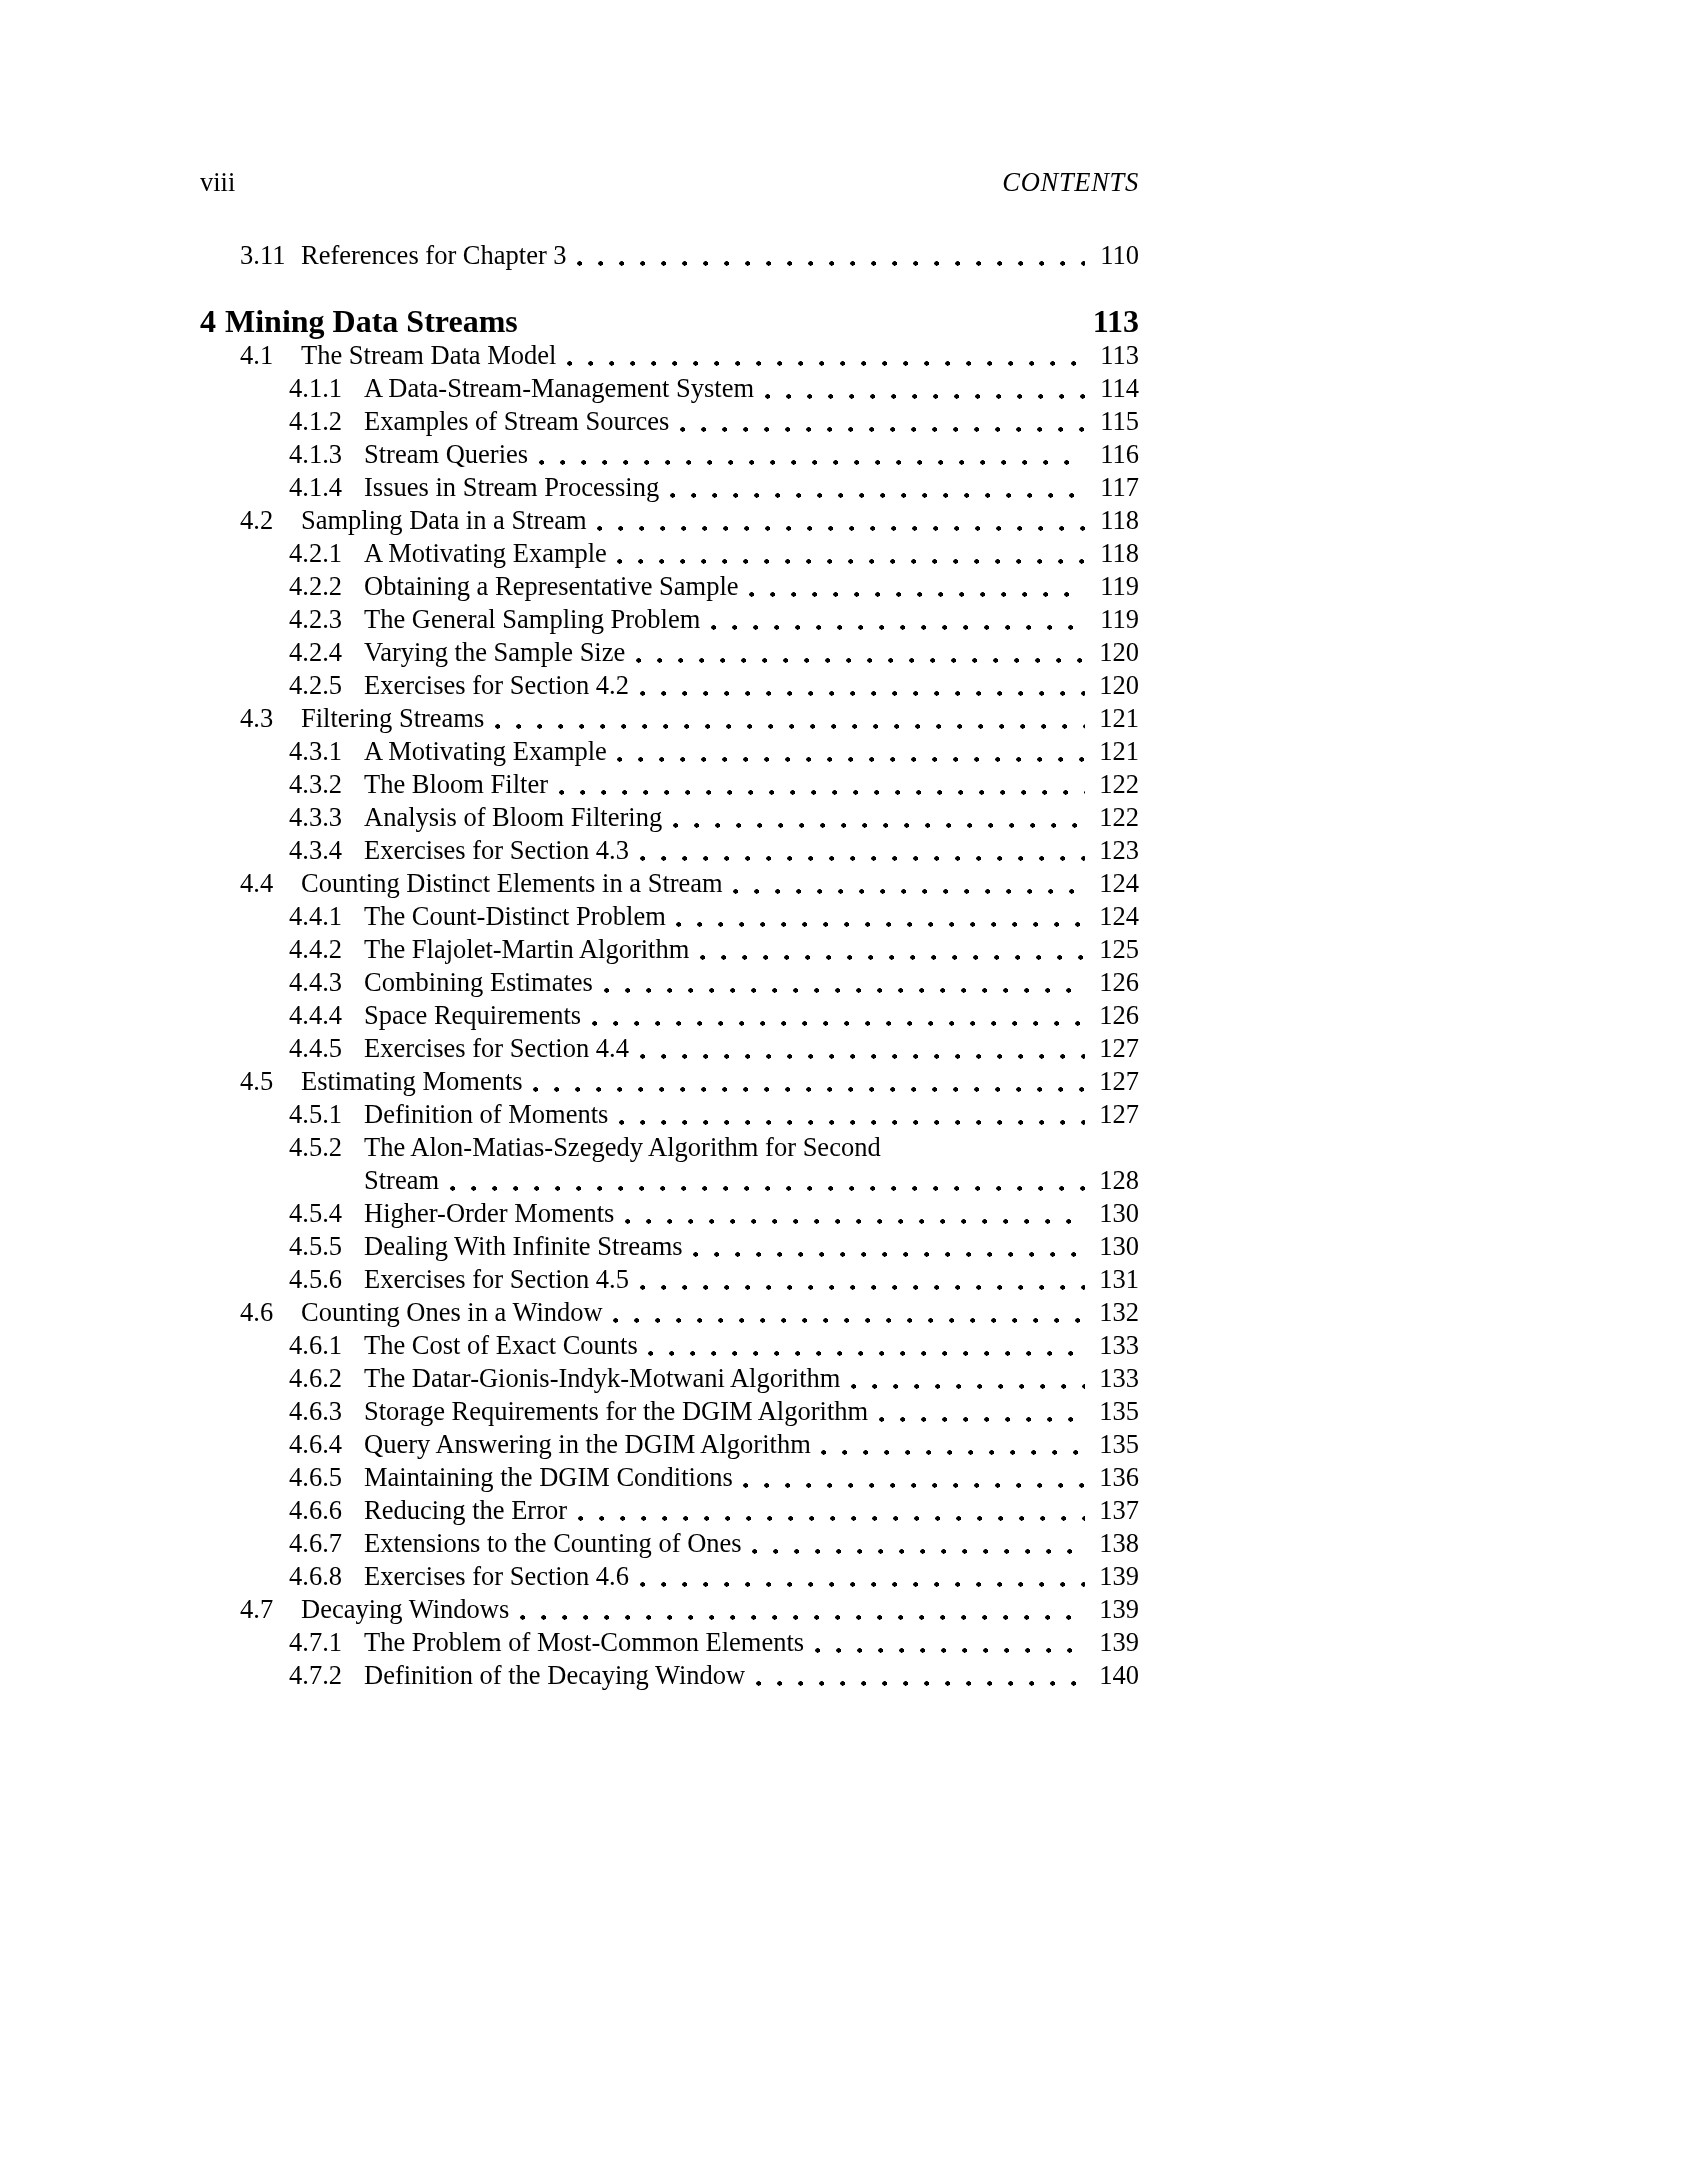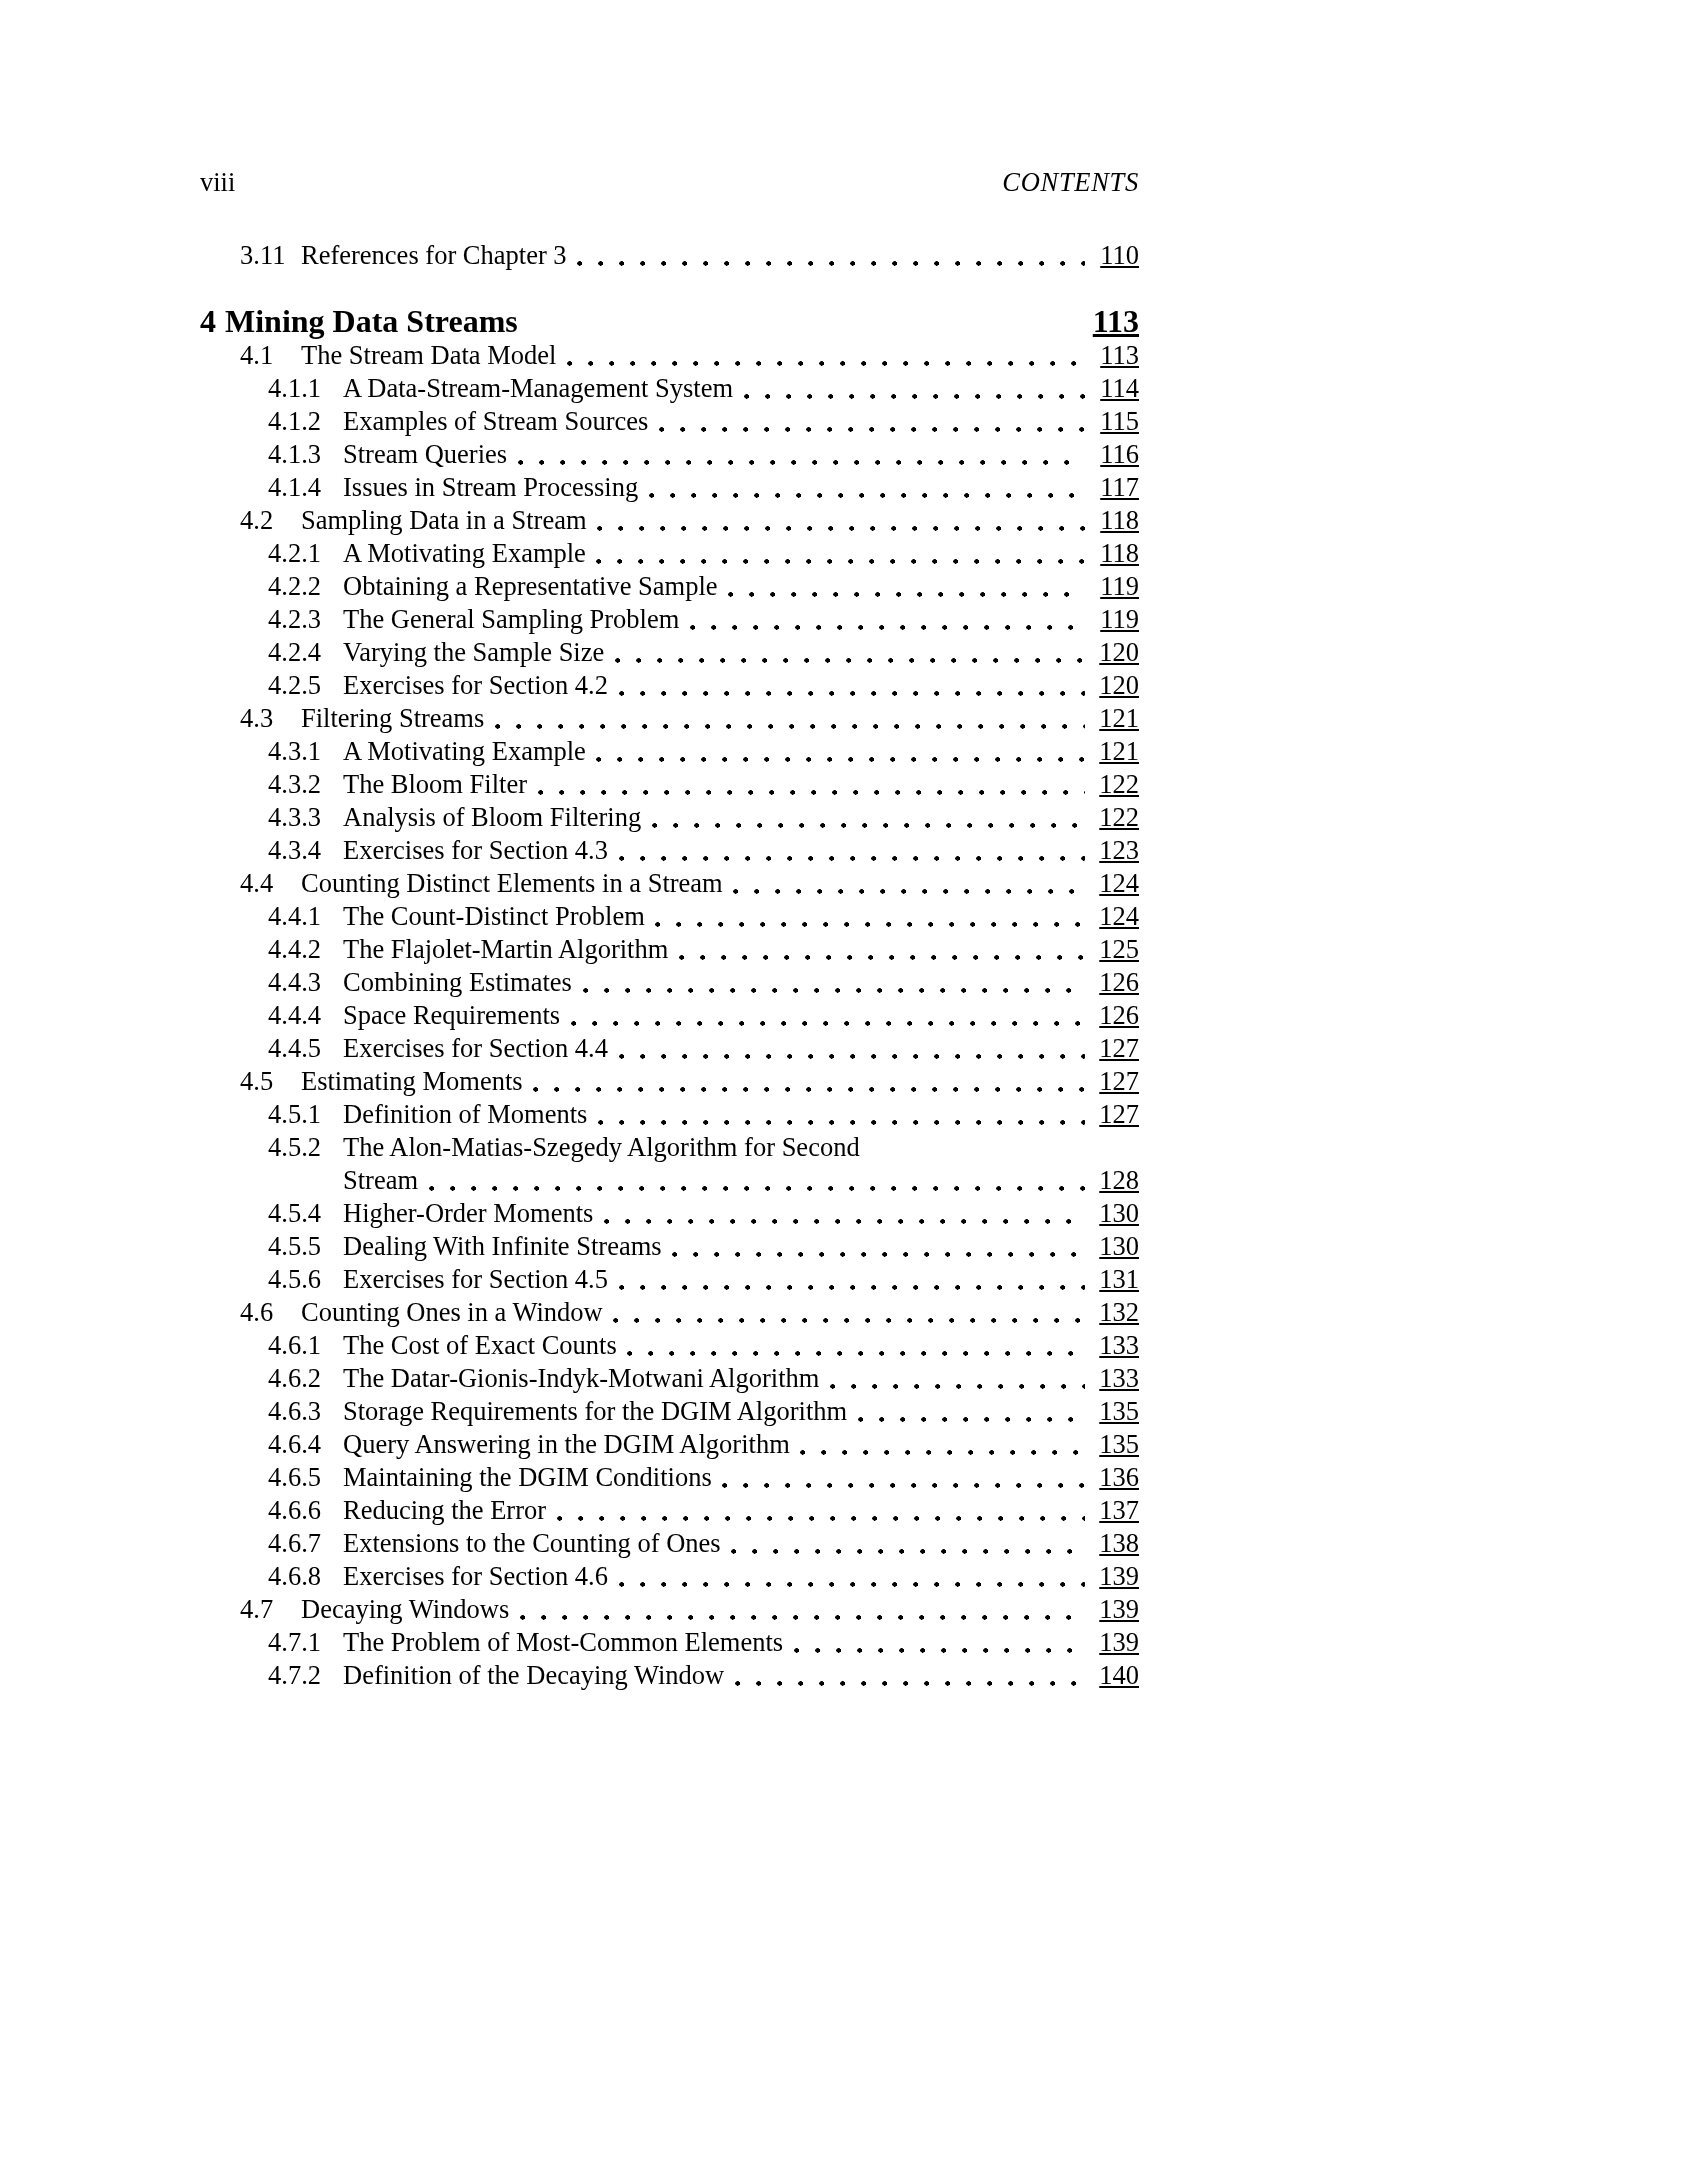--- a/index.html
+++ b/index.html
@@ -33,37 +33,36 @@
 
   .row {
     display: flex;
     align-items: flex-end;
     font-size: 26.5px;
     line-height: 33px;
     white-space: nowrap;
   }
   .row .num { flex: none; }
   .row.sec .num { margin-left: 40px;  width: 61px; }
-  .row.sub .num { margin-left: 68px; width: 75px; }
+  .row.sub .num { margin-left: 89px; width: 75px; }
 
   .dots {
     flex: 1 1 13.2px;
     height: 5.3px;
     align-self: flex-end;
     margin: 0 13.2px 5.3px 10.6px;
     background-image: radial-gradient(circle at 2.6px 2.6px, #000 2.2px, transparent 2.5px);
     background-size: 21px 5.3px;
     background-repeat: repeat-x;
     min-width: 0;
   }
   .pagenum {
     flex: none;
     width: 41px;
     text-align: right;
-    text-decoration: underline;
   }
 
   .chapter-row {
     display: flex;
     align-items: baseline;
     margin-top: 31px;
     font-size: 32px;
     line-height: 36px;
     font-weight: bold;
     white-space: nowrap;

